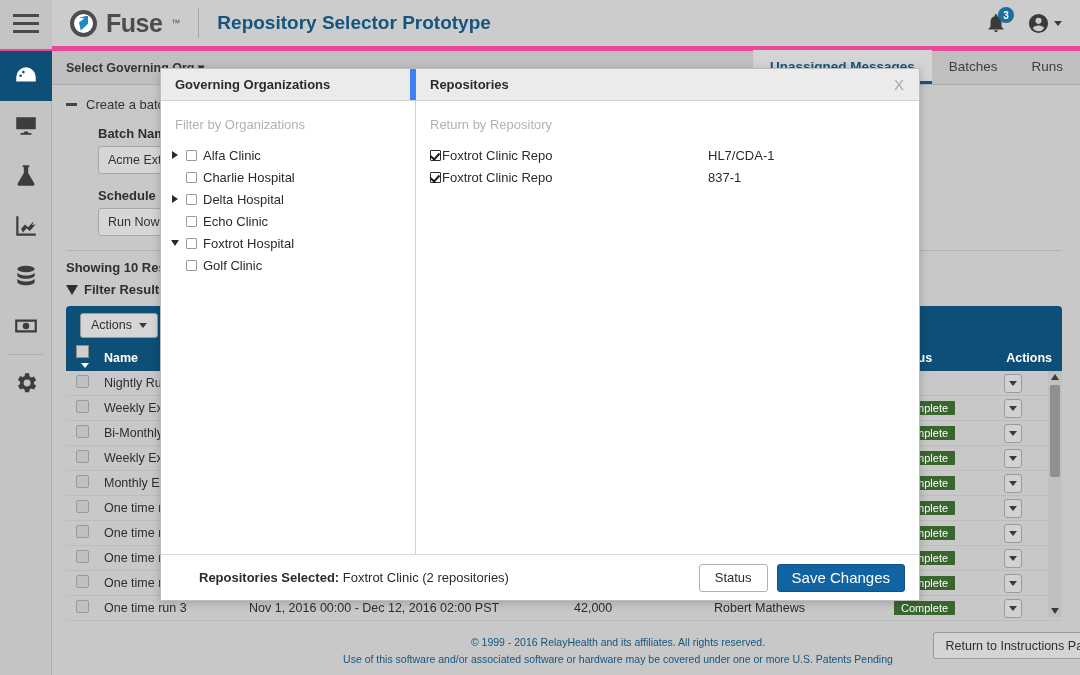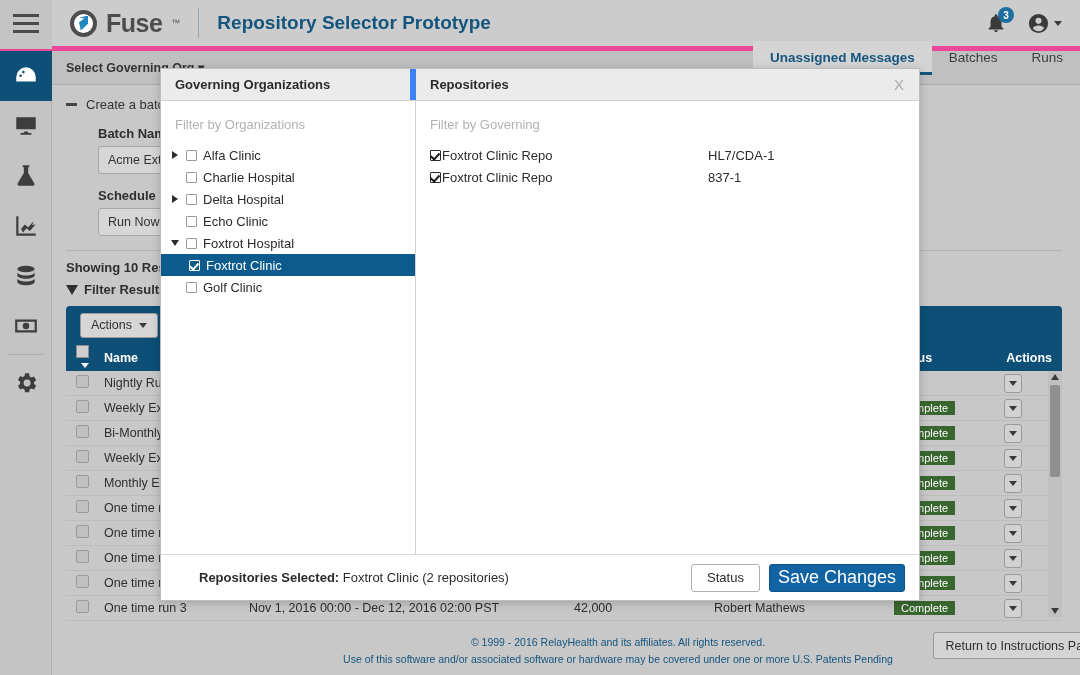--- a/index.html
+++ b/index.html
@@ -63,21 +63,21 @@
   .rail-item svg { width: 26px; height: 26px; fill: currentColor; }
   .rail-sep { height: 1px; background: #adadad; margin: 3px 8px; }
 
   
   .page { position: absolute; top: 51px; left: 52px; width: 1028px; height: 624px; background: #c8c8c8; }
   .crumbbar {
     height: 34px; background: #c0c0c0; border-bottom: 1px solid #adadad;
     display: flex; align-items: center; padding-left: 14px; position: relative;
   }
   .crumb { font-size: 12.5px; font-weight: bold; color: #333; }
-  .tabs { position: absolute; right: 0px; bottom: 9px; display: flex; align-items: flex-start; height: 34px; }
+  .tabs { position: absolute; right: 0px; bottom: 0; display: flex; align-items: flex-start; height: 34px; }
   .tab {
     padding: 0 17px; height: 34px; line-height: 34px; font-size: 13.5px; color: #3c3c3c;
     cursor: pointer;
   }
   .tab.active {
     background: #d4d4d4; color: #14557f; font-weight: bold;
     border-bottom: 3px solid #14557f;
   }
 
   .content { padding: 12px 18px 0 14px; }
@@ -173,21 +173,21 @@
   }
   .sel-text { font-size: 13px; color: #2b2b2b; padding-left: 24px; }
   .sel-text b { font-weight: bold; }
   .foot-btns { margin-left: auto; display: flex; gap: 9px; }
   .btn-close {
     background: #fff; border: 1px solid #b0b0b0; border-radius: 3px; height: 28px;
     padding: 0 15px; font-size: 13px; color: #2b2b2b; cursor: pointer; font-family: "Liberation Sans", sans-serif;
   }
   .btn-save {
     background: #1163a1; border: 1px solid #0e5389; border-radius: 3px; height: 28px;
-    padding: 0 8px; font-size: 18px; color: #fff; cursor: pointer; font-family: "Liberation Sans", sans-serif;
+    padding: 0 14px; font-size: 15px; color: #fff; cursor: pointer; font-family: "Liberation Sans", sans-serif;
   }
 </style>
 </head>
 <body>
 
 <div id="app">
 
   <div class="topbar">
     <div class="hamburger">
       <span></span>
@@ -488,33 +488,29 @@
             <span class="cb"></span>
             <span>Echo Clinic</span>
           </div>
           <div class="tree-item">
             <span class="twisty">
                 <span class="down"></span>
               </span>
             <span class="cb"></span>
             <span>Foxtrot Hospital</span>
           </div>
-          <div class="tree-item child selected">
-            <span class="cb checked"></span>
-            <span>Foxtrot Clinic</span>
-          </div>
           <div class="tree-item">
             <span class="twisty"></span>
             <span class="cb"></span>
             <span>Golf Clinic</span>
           </div>
         </div>
       </div>
       <div class="col-right">
-        <div class="filter-ph">Filter by Governing</div>
+        <div class="filter-ph">Return by Repository</div>
         <div>
           <div class="repo-row">
             <span class="cb checked"></span>
             <span class="repo-name">Foxtrot Clinic Repo</span>
             <span>HL7/CDA-1</span>
           </div>
           <div class="repo-row">
             <span class="cb checked"></span>
             <span class="repo-name">Foxtrot Clinic Repo</span>
             <span>837-1</span>

